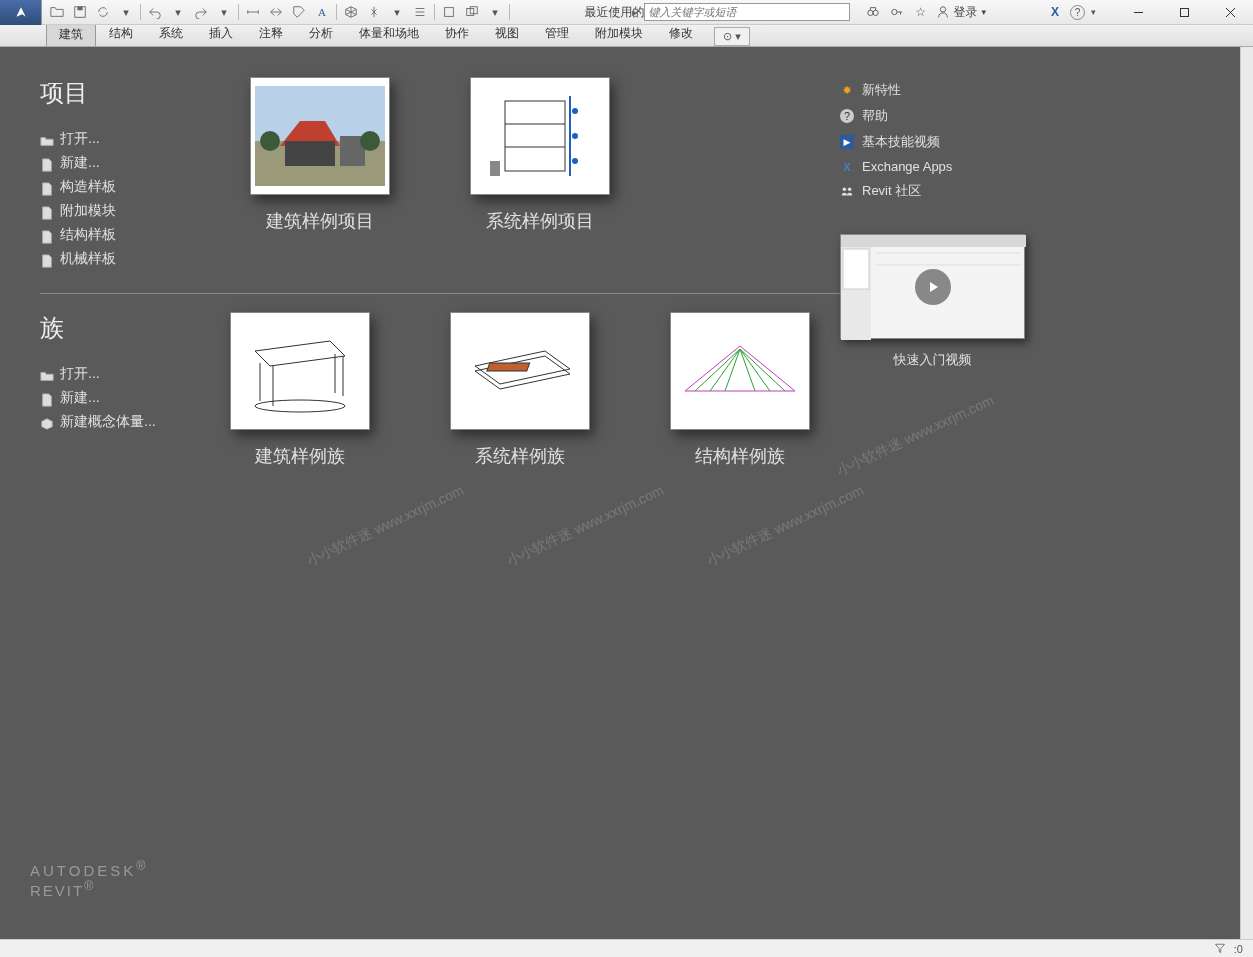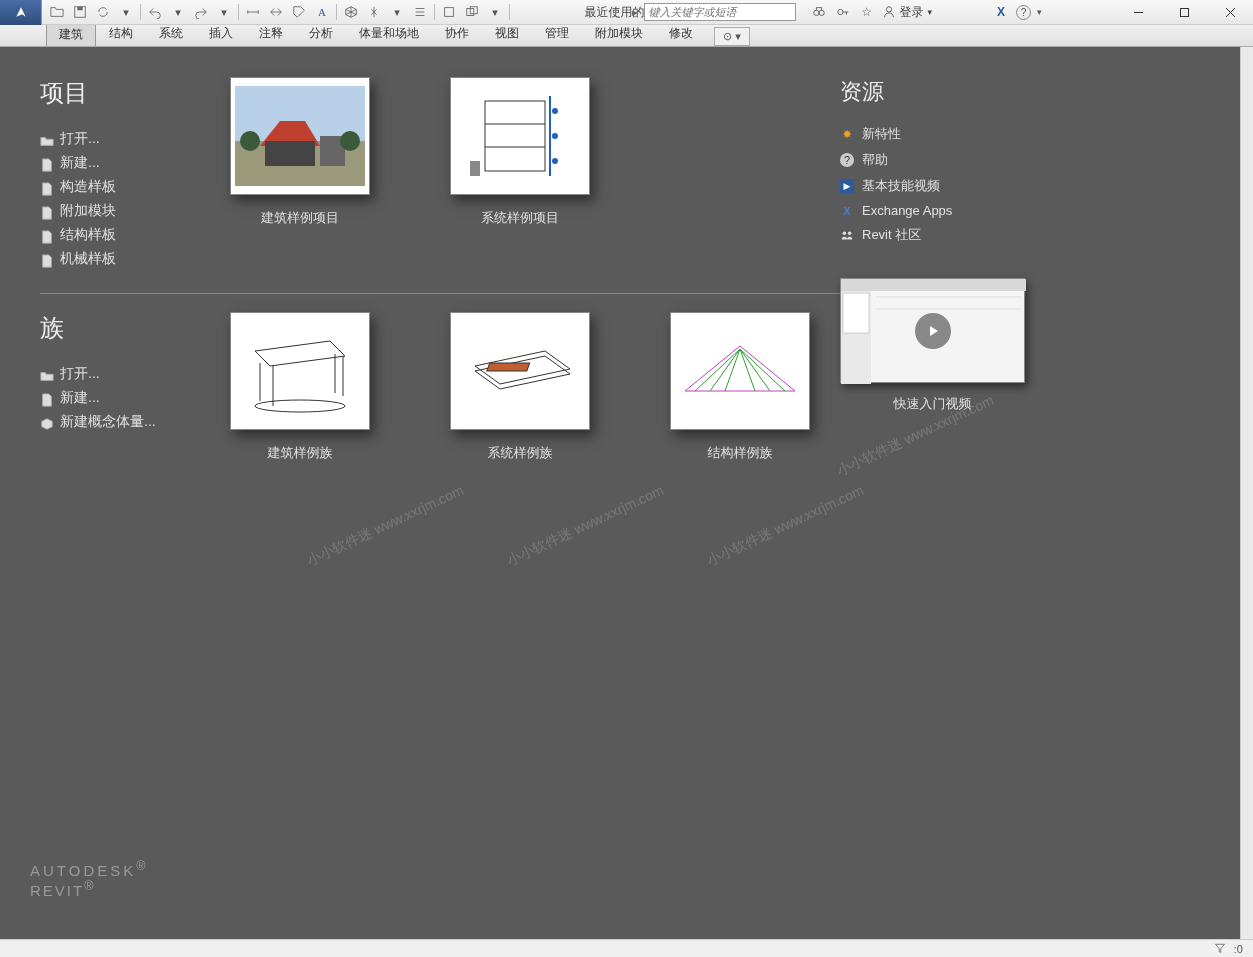--- a/index.html
+++ b/index.html
@@ -5,21 +5,21 @@
 * { margin: 0; padding: 0; box-sizing: border-box; font-family: "Microsoft YaHei", "Segoe UI", sans-serif; }
 body { width: 1253px; height: 957px; background: #fff; overflow: hidden; position: relative; }
 
 .titlebar { height: 25px; background: linear-gradient(#f8f8f8, #e8e8e8); border-bottom: 1px solid #ccc; display: flex; align-items: center; position: relative; }
 .app-btn { width: 42px; height: 25px; background: linear-gradient(#4a6da8, #2d4d7a); display: flex; align-items: center; justify-content: center; border-right: 1px solid #999; }
 .app-btn svg { width: 14px; height: 14px; }
 .qat { display: flex; align-items: center; gap: 1px; padding: 0 4px; }
 .qat-btn { width: 22px; height: 20px; display: flex; align-items: center; justify-content: center; cursor: pointer; font-size: 11px; color: #555; }
 .qat-sep { width: 1px; height: 16px; background: #bbb; margin: 0 2px; }
 .title-text { position: absolute; left: 50%; transform: translateX(-50%); font-size: 12px; color: #444; }
-.search-box { margin-left: auto; height: 18px; width: 152px; border: 1px solid #999; background: #fff; font-size: 11px; padding: 0 4px; color: #999; font-style: italic; }
+.search-box { margin-left: auto; height: 18px; width: 206px; border: 1px solid #999; background: #fff; font-size: 11px; padding: 0 4px; color: #999; font-style: italic; }
 .info-btns { display: flex; align-items: center; gap: 6px; padding: 0 8px; }
 .info-btn { width: 18px; height: 18px; display: flex; align-items: center; justify-content: center; font-size: 12px; color: #555; cursor: pointer; }
 .login { display: flex; align-items: center; gap: 4px; font-size: 12px; color: #444; cursor: pointer; }
 .win-controls { display: flex; margin-left: auto; }
 .win-btn { width: 46px; height: 25px; display: flex; align-items: center; justify-content: center; cursor: pointer; color: #333; }
 
 .ribbon-tabs { height: 22px; background: linear-gradient(#f0f0f0, #e0e0e0); border-bottom: 1px solid #aaa; display: flex; align-items: flex-end; padding-left: 46px; }
 .ribbon-tab { padding: 3px 12px; font-size: 12px; color: #333; cursor: pointer; border: 1px solid transparent; }
 .ribbon-tab.active { background: #d8d8d8; border: 1px solid #999; border-bottom: none; }
 .ribbon-extra { margin-left: 8px; padding: 2px 8px; font-size: 11px; color: #555; border: 1px solid #aaa; background: #f0f0f0; }
@@ -30,21 +30,21 @@
 .section-title { font-size: 24px; font-weight: normal; color: #eee; margin-bottom: 18px; }
 .link-list { list-style: none; }
 .link-list li { display: flex; align-items: flex-end; gap: 6px; padding: 3px 0; font-size: 14px; color: #e0e0e0; cursor: pointer; }
 .link-icon { width: 14px; height: 14px; flex-shrink: 0; }
 .section-hr { border: none; border-top: 1px solid #888; margin: 22px 0 18px; width: 800px; }
 
 .center-panel { flex: 1; padding-left: 10px; }
 .thumb-row { display: flex; gap: 80px; }
 .thumb-item { display: flex; flex-direction: column; align-items: center; cursor: pointer; }
 .thumb-box { width: 140px; height: 118px; background: #fff; box-shadow: 4px 6px 12px rgba(0,0,0,0.5); border: 1px solid #888; display: flex; align-items: center; justify-content: center; overflow: hidden; }
-.thumb-label { margin-top: 14px; font-size: 13px; color: #e0e0e0; }
+.thumb-label { margin-top: 14px; font-size: 18px; color: #e0e0e0; }
 
 .right-panel { width: 220px; color: #e8e8e8; }
 .right-panel .section-title { font-size: 22px; margin-bottom: 14px; }
 .res-list { list-style: none; }
 .res-list li { display: flex; align-items: center; gap: 8px; padding: 4px 0; font-size: 13px; color: #e0e0e0; cursor: pointer; }
 .res-icon { width: 14px; height: 14px; flex-shrink: 0; display: flex; align-items: center; justify-content: center; font-size: 11px; }
 .video-thumb { margin-top: 30px; width: 185px; height: 105px; background: #f4f4f4; border: 1px solid #888; box-shadow: 3px 4px 8px rgba(0,0,0,0.5); display: flex; align-items: center; justify-content: center; cursor: pointer; position: relative; }
 .video-play { width: 36px; height: 36px; border-radius: 50%; background: #888; display: flex; align-items: center; justify-content: center; }
 .video-label { margin-top: 12px; font-size: 13px; color: #e0e0e0; text-align: center; width: 185px; }
 
@@ -209,21 +209,21 @@
   <div class="ribbon-tab">协作</div>
   <div class="ribbon-tab">视图</div>
   <div class="ribbon-tab">管理</div>
   <div class="ribbon-tab">附加模块</div>
   <div class="ribbon-tab">修改</div>
   <div class="ribbon-extra">⊙ ▾</div>
 </div>
 
 <div class="main">
   <div style="display:flex; flex-direction:column;">
-    <div style="display:flex;">
+    <div style="display:flex;gap:20px;">
       <div class="left-panel">
         <div class="section-title">项目</div>
         <ul class="link-list">
           <li>
               <svg class="link-icon" viewBox="0 0 16 16">
                 <path d="M1 4h5l1 2h8v7H1z" fill="#ddd" stroke="#aaa"></path>
               </svg>
               <span>打开...</span>
             </li>
           <li>
@@ -355,21 +355,20 @@
                 </svg>
               </div>
             <div class="thumb-label">结构样例族</div>
           </div>
         </div>
       </div>
     </div>
   </div>
 
   <div class="right-panel">
-    <div class="section-title">资源</div>
     <ul class="res-list">
       <li>
           <span class="res-icon" style="color:#f0a020;">✸</span>
           <span>新特性</span>
         </li>
       <li>
           <span class="res-icon" style="background:#ccc;border-radius:50%;color:#333;">?</span>
           <span>帮助</span>
         </li>
       <li>

